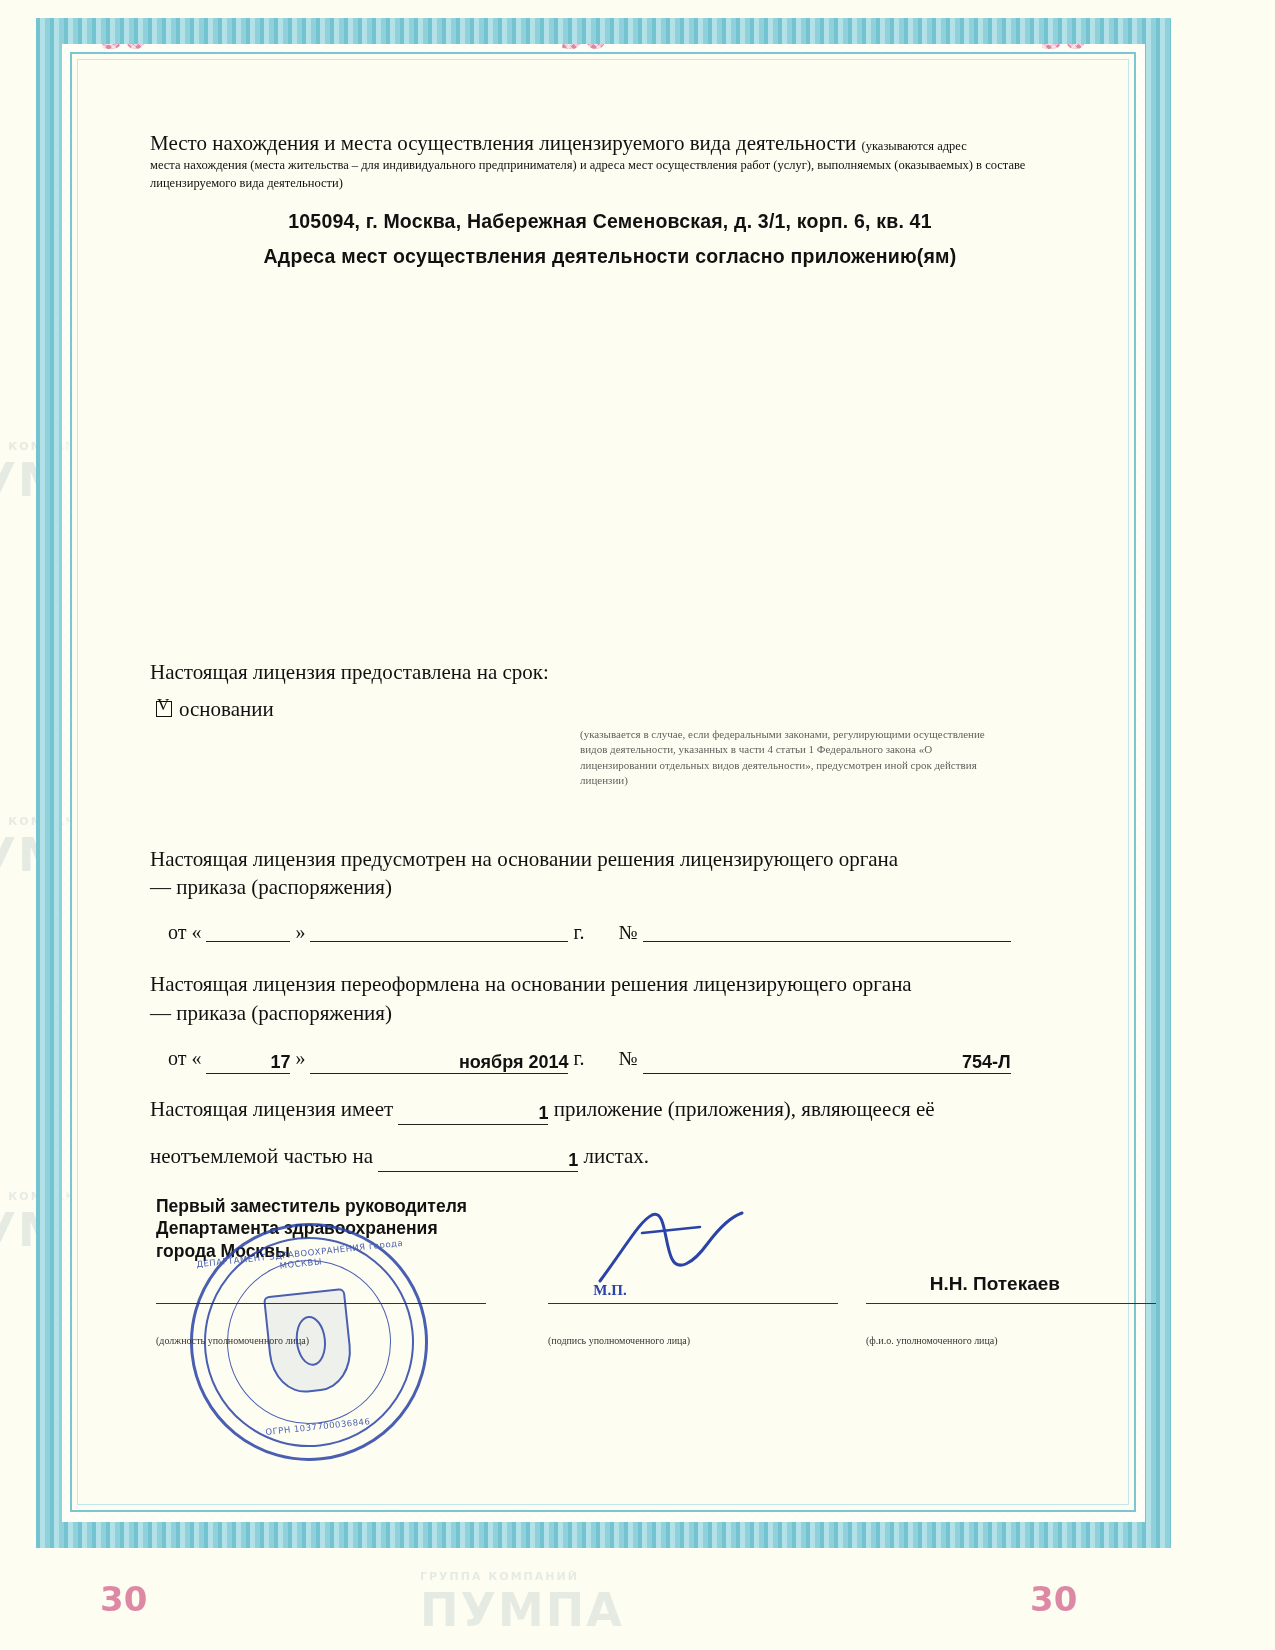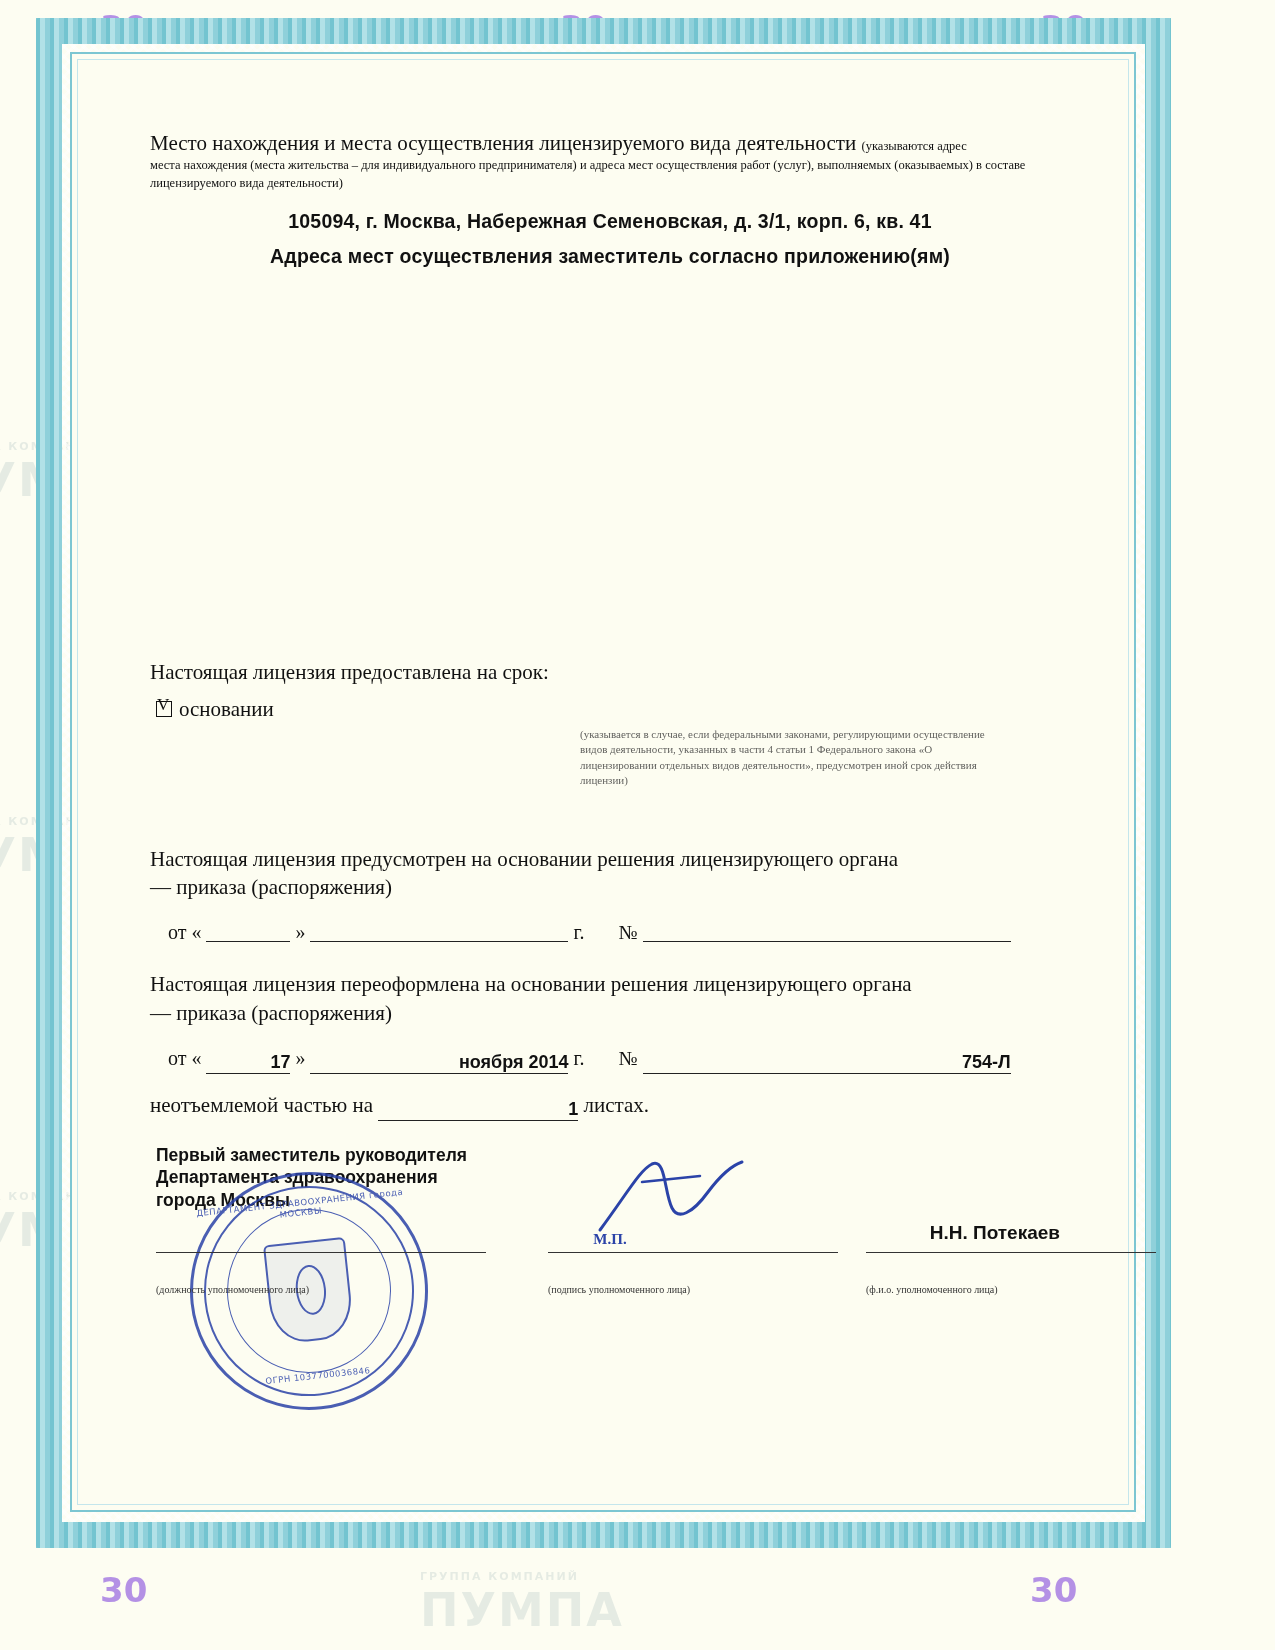--- a/index.html
+++ b/index.html
@@ -80,23 +80,24 @@
     font-size: 11px;
     letter-spacing: 2px;
     display: block;
     color: #c9d6d2;
   }
   .wm-30 {
     position: absolute;
     font-family: "DejaVu Sans", sans-serif;
     font-weight: bold;
     font-size: 34px;
-    color: #6d28d9;
+    color: #be185d;
     opacity: .5;
     user-select: none;
+    margin-top: 9px;
   }
   .wm-tooth {
     position: absolute;
     width: 40px; height: 46px;
     border-radius: 50% 50% 45% 45% / 58% 58% 42% 42%;
     border: 5px solid #cbd9d5;
     opacity: .45;
   }
   .wm-tooth::after {
     content: "";
@@ -453,21 +454,21 @@
 
   <div class="content">
 
     <div class="hdr">
       <span>Место нахождения и места осуществления лицензируемого вида деятельности</span>
       <span class="note">(указываются адрес</span>
     </div>
     <div class="note-block">места нахождения (места жительства – для индивидуального предпринимателя) и адреса мест осуществления работ (услуг), выполняемых (оказываемых) в составе лицензируемого вида деятельности)</div>
 
     <div class="addr">105094, г. Москва, Набережная Семеновская, д. 3/1, корп. 6, кв. 41</div>
-    <div class="addr2">Адреса мест осуществления заместитель согласно приложению(ям)</div>
+    <div class="addr2">Адреса мест осуществления деятельности согласно приложению(ям)</div>
 
     <div style="height:390px;"></div>
 
     <div class="sect">Настоящая лицензия предоставлена на срок:</div>
 
     <div class="term-row">
       <div class="term-left">
         <span class="chk checked"></span><span>основании</span>
       </div>
       <div class="fineprint">(указывается в случае, если федеральными законами, регулирующими осуществление видов деятельности, указанных в части 4 статьи 1 Федерального закона «О лицензировании отдельных видов деятельности», предусмотрен иной срок действия лицензии)</div>
@@ -496,20 +497,25 @@
       <span>«</span>
       <span class="val" style="width:84px;">17</span>
       <span>»</span>
       <span class="val" style="width:258px;">ноября 2014</span>
       <span>г.</span>
       <span style="display:inline-block;width:24px;"></span>
       <span>№</span>
       <span class="val" style="width:368px;">754-Л</span>
     </div>
 
+    <div class="count-line">
+      <span>Настоящая лицензия имеет</span>
+      <span class="val" style="width:150px;">1</span>
+      <span>приложение (приложения), являющееся её</span>
+    </div>
     <div class="count-line" style="margin-top:22px;">
       <span>неотъемлемой частью на</span>
       <span class="val" style="width:200px;">1</span>
       <span>листах.</span>
     </div>
 
     <div class="sign-wrap">
       <div class="post">Первый заместитель руководителя Департамента здравоохранения города Москвы</div>
 
       <svg class="signature-ink" viewBox="0 0 210 90">

